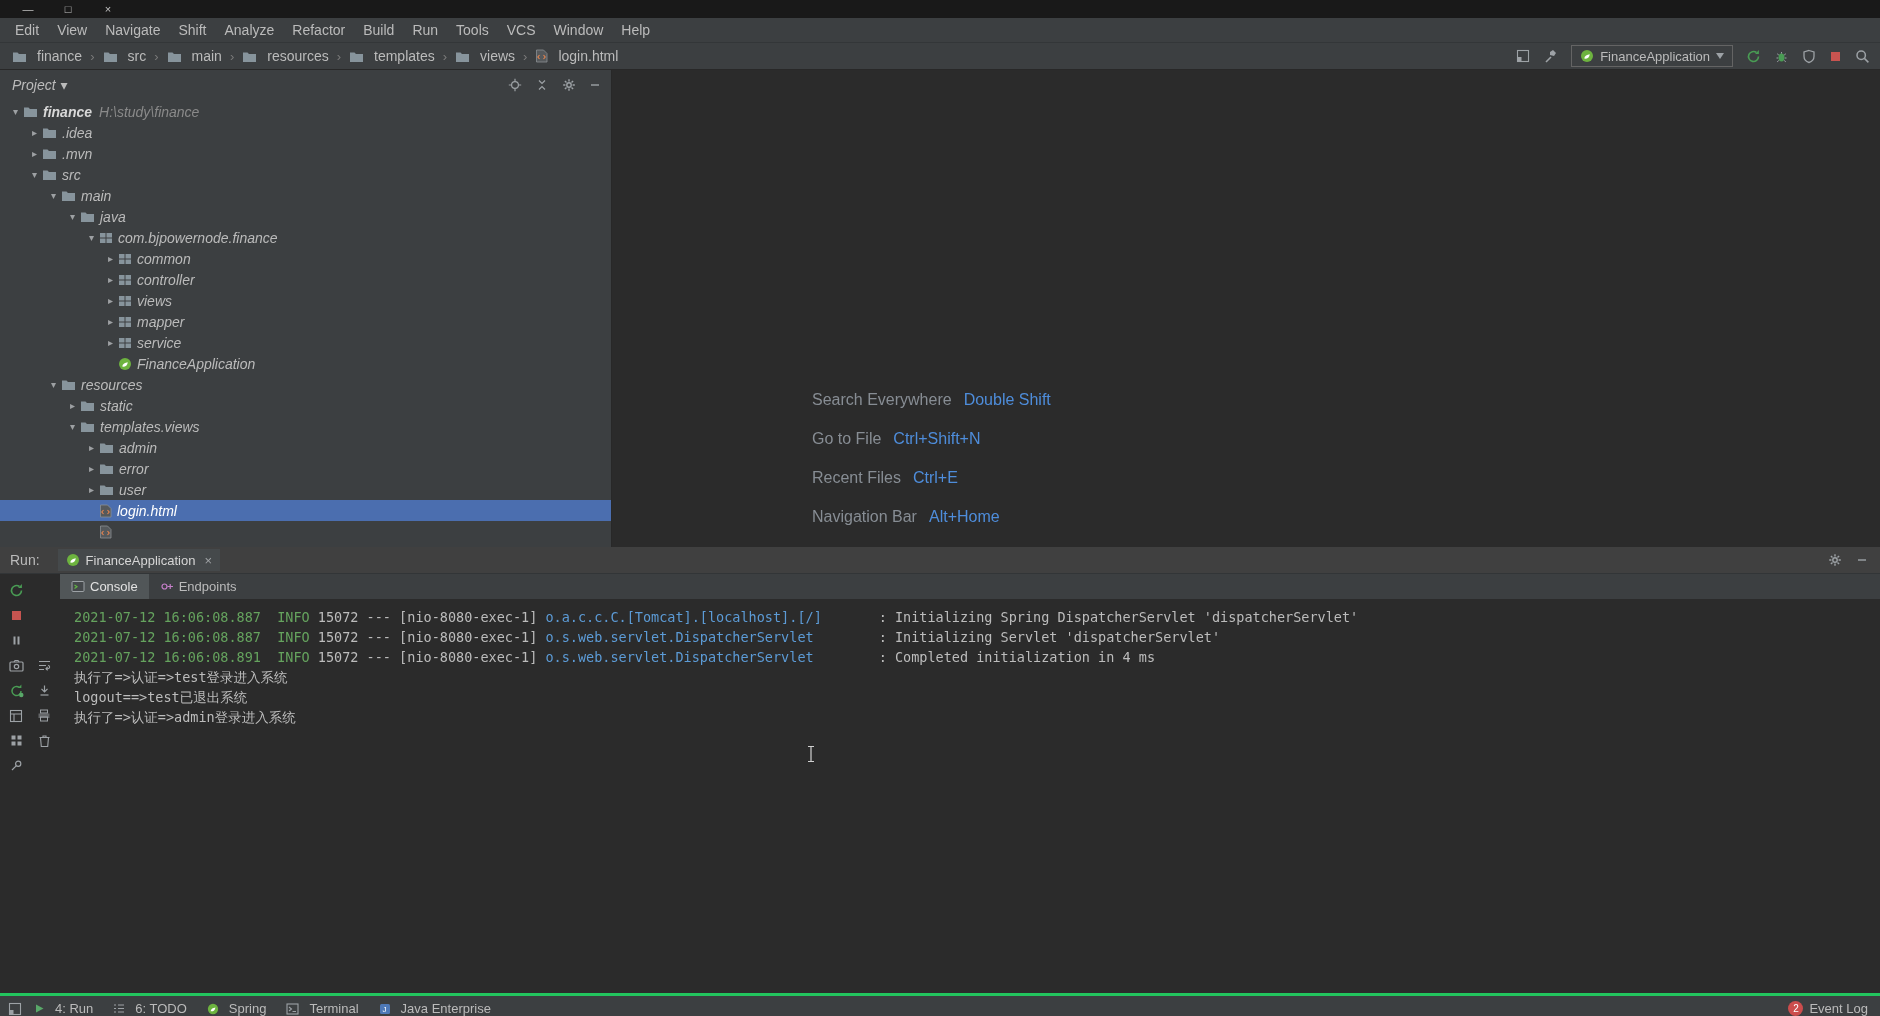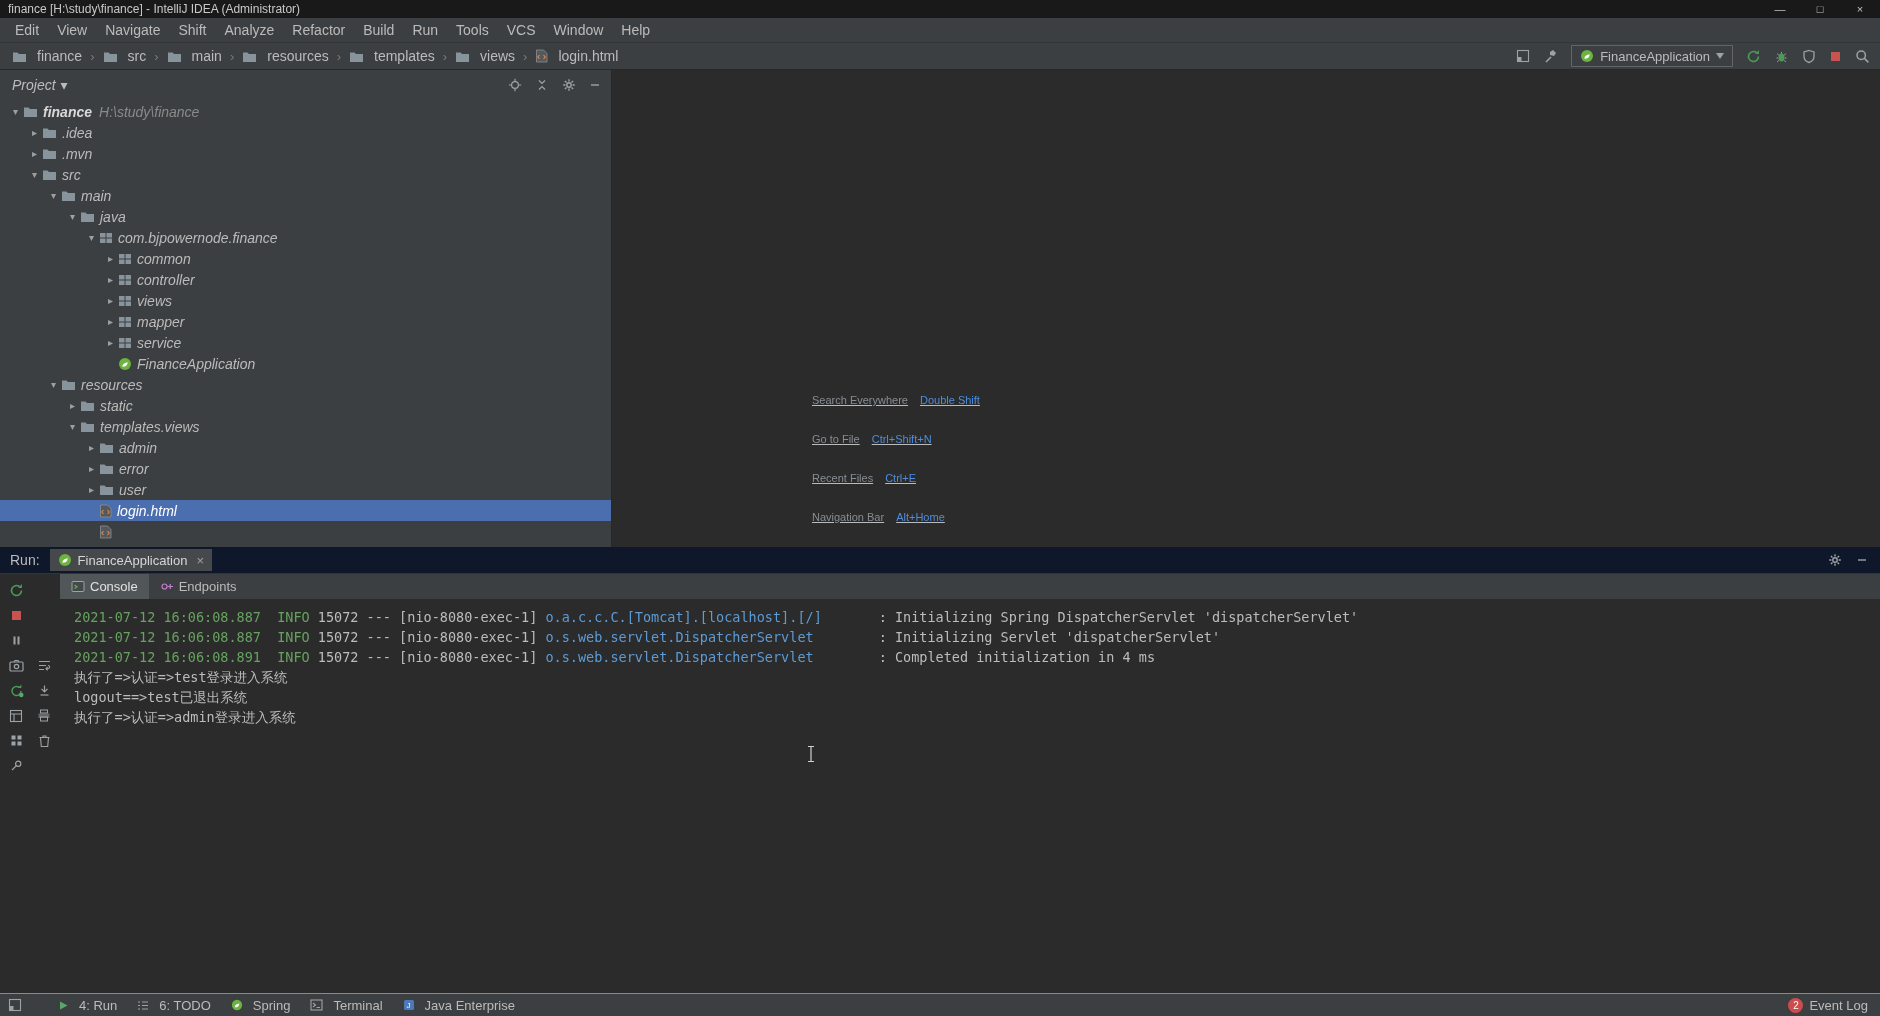--- a/index.html
+++ b/index.html
@@ -48,29 +48,29 @@
   .tree-row.selected .tree-label { color:#ffffff; }
   .tree-arrow { flex:0 0 15px; width:15px; text-align:center; color:#9da0a3; font-size:10px; }
   .ic { display:inline-flex; align-items:center; justify-content:center; margin-right:5px; }
   .ic svg { display:block; }
   .tree-label.bold { color:#d8d8d8; font-weight:bold; }
   .tree-extra { color:#8a8a8a; margin-left:7px; }
 
   .editor { flex:1; background:#2b2b2b; position:relative; overflow:hidden; }
   .hints { position:absolute; left:200px; top:318px; }
   .hint-line { height:24px; margin-bottom:15px; display:flex; align-items:center; gap:12px;
-    font-size:11px; white-space:nowrap;text-decoration:underline; }
+    font-size:16px; white-space:nowrap; }
   .hint-label { color:#878d94; }
   .hint-keys { color:#4e8ddb; }
 
   
   .run-panel { height:446px; flex:0 0 auto; background:#2b2b2b; display:flex; flex-direction:column;
     position:relative; }
-  .run-header { height:27px; flex:0 0 auto; background:#0f172a; border-bottom:1px solid #323537;
-    display:flex; align-items:center; gap:10px; padding-left:10px; }
+  .run-header { height:27px; flex:0 0 auto; background:#404040; border-bottom:1px solid #323537;
+    display:flex; align-items:center; gap:18px; padding-left:10px; }
   .run-tab { display:flex; align-items:center; gap:6px; background:#45494b; height:22px;
     padding:0 8px; color:#d6d6d6; font-size:13px; }
   .run-tab .close { color:#9fa2a5; margin-left:3px; font-size:13px; }
   .run-header-right { margin-left:auto; display:flex; align-items:center; gap:14px; padding-right:12px; }
 
   .run-body { flex:1; display:flex; min-height:0; }
   .run-toolbar { flex:0 0 60px; width:60px; display:grid; grid-template-columns:28px 28px;
     align-content:start; padding:4px 0 0 2px; }
   .tb-cell { height:25px; display:flex; align-items:center; justify-content:center; }
 
@@ -80,34 +80,33 @@
   .run-tab2 { display:flex; align-items:center; gap:0; padding:0 11px; color:#bbbbbb; }
   .run-tab2.active { background:#515658; color:#e2e2e2; }
   .console { flex:1; overflow:hidden; padding:8px 0 0 14px; white-space:pre;
     font-family:"DejaVu Sans Mono","Liberation Mono",monospace; font-size:13.5px; line-height:20px; }
   .c-green { color:#65a35e; }
   .c-blue  { color:#5c9bd6;text-align:right; }
   .c-plain { color:#bcbcbc; }
   .cursor-ibeam { position:absolute; left:806px; top:198px; }
 
   
-  .status-bar { height:23px; flex:0 0 auto; background:#3c3f41; border-top:1px solid #22c55e;
-    display:flex; align-items:center; gap:36px; padding:0 12px 0 8px; font-size:13px; }
+  .status-bar { height:23px; flex:0 0 auto; background:#3c3f41; border-top:3px solid #22c55e;
+    display:flex; align-items:flex-end; gap:12px; padding:0 12px 0 8px; font-size:13px; }
   .sb-item { display:flex; align-items:center; gap:5px; color:#bbbbbb; white-space:nowrap; }
   .sb-right { margin-left:auto; display:flex; align-items:center; gap:6px; }
   .badge { width:15px; height:15px; border-radius:50%; background:#cc4d4d; color:#ffffff;
     font-size:10px; display:flex; align-items:center; justify-content:center; }
 </style>
 </head>
 <body>
 
 <div class="window">
 
   <div class="title-bar">
-    <span class="tb-title">finance [H:\study\finance] - IntelliJ IDEA (Administrator)</span>
     <div class="win-controls">
       <span class="win-btn">—</span>
       <span class="win-btn">□</span>
       <span class="win-btn">×</span>
     </div>
   </div>
 
   <div class="menu-bar">
       <span class="menu-item">Edit</span>
       <span class="menu-item">View</span>

